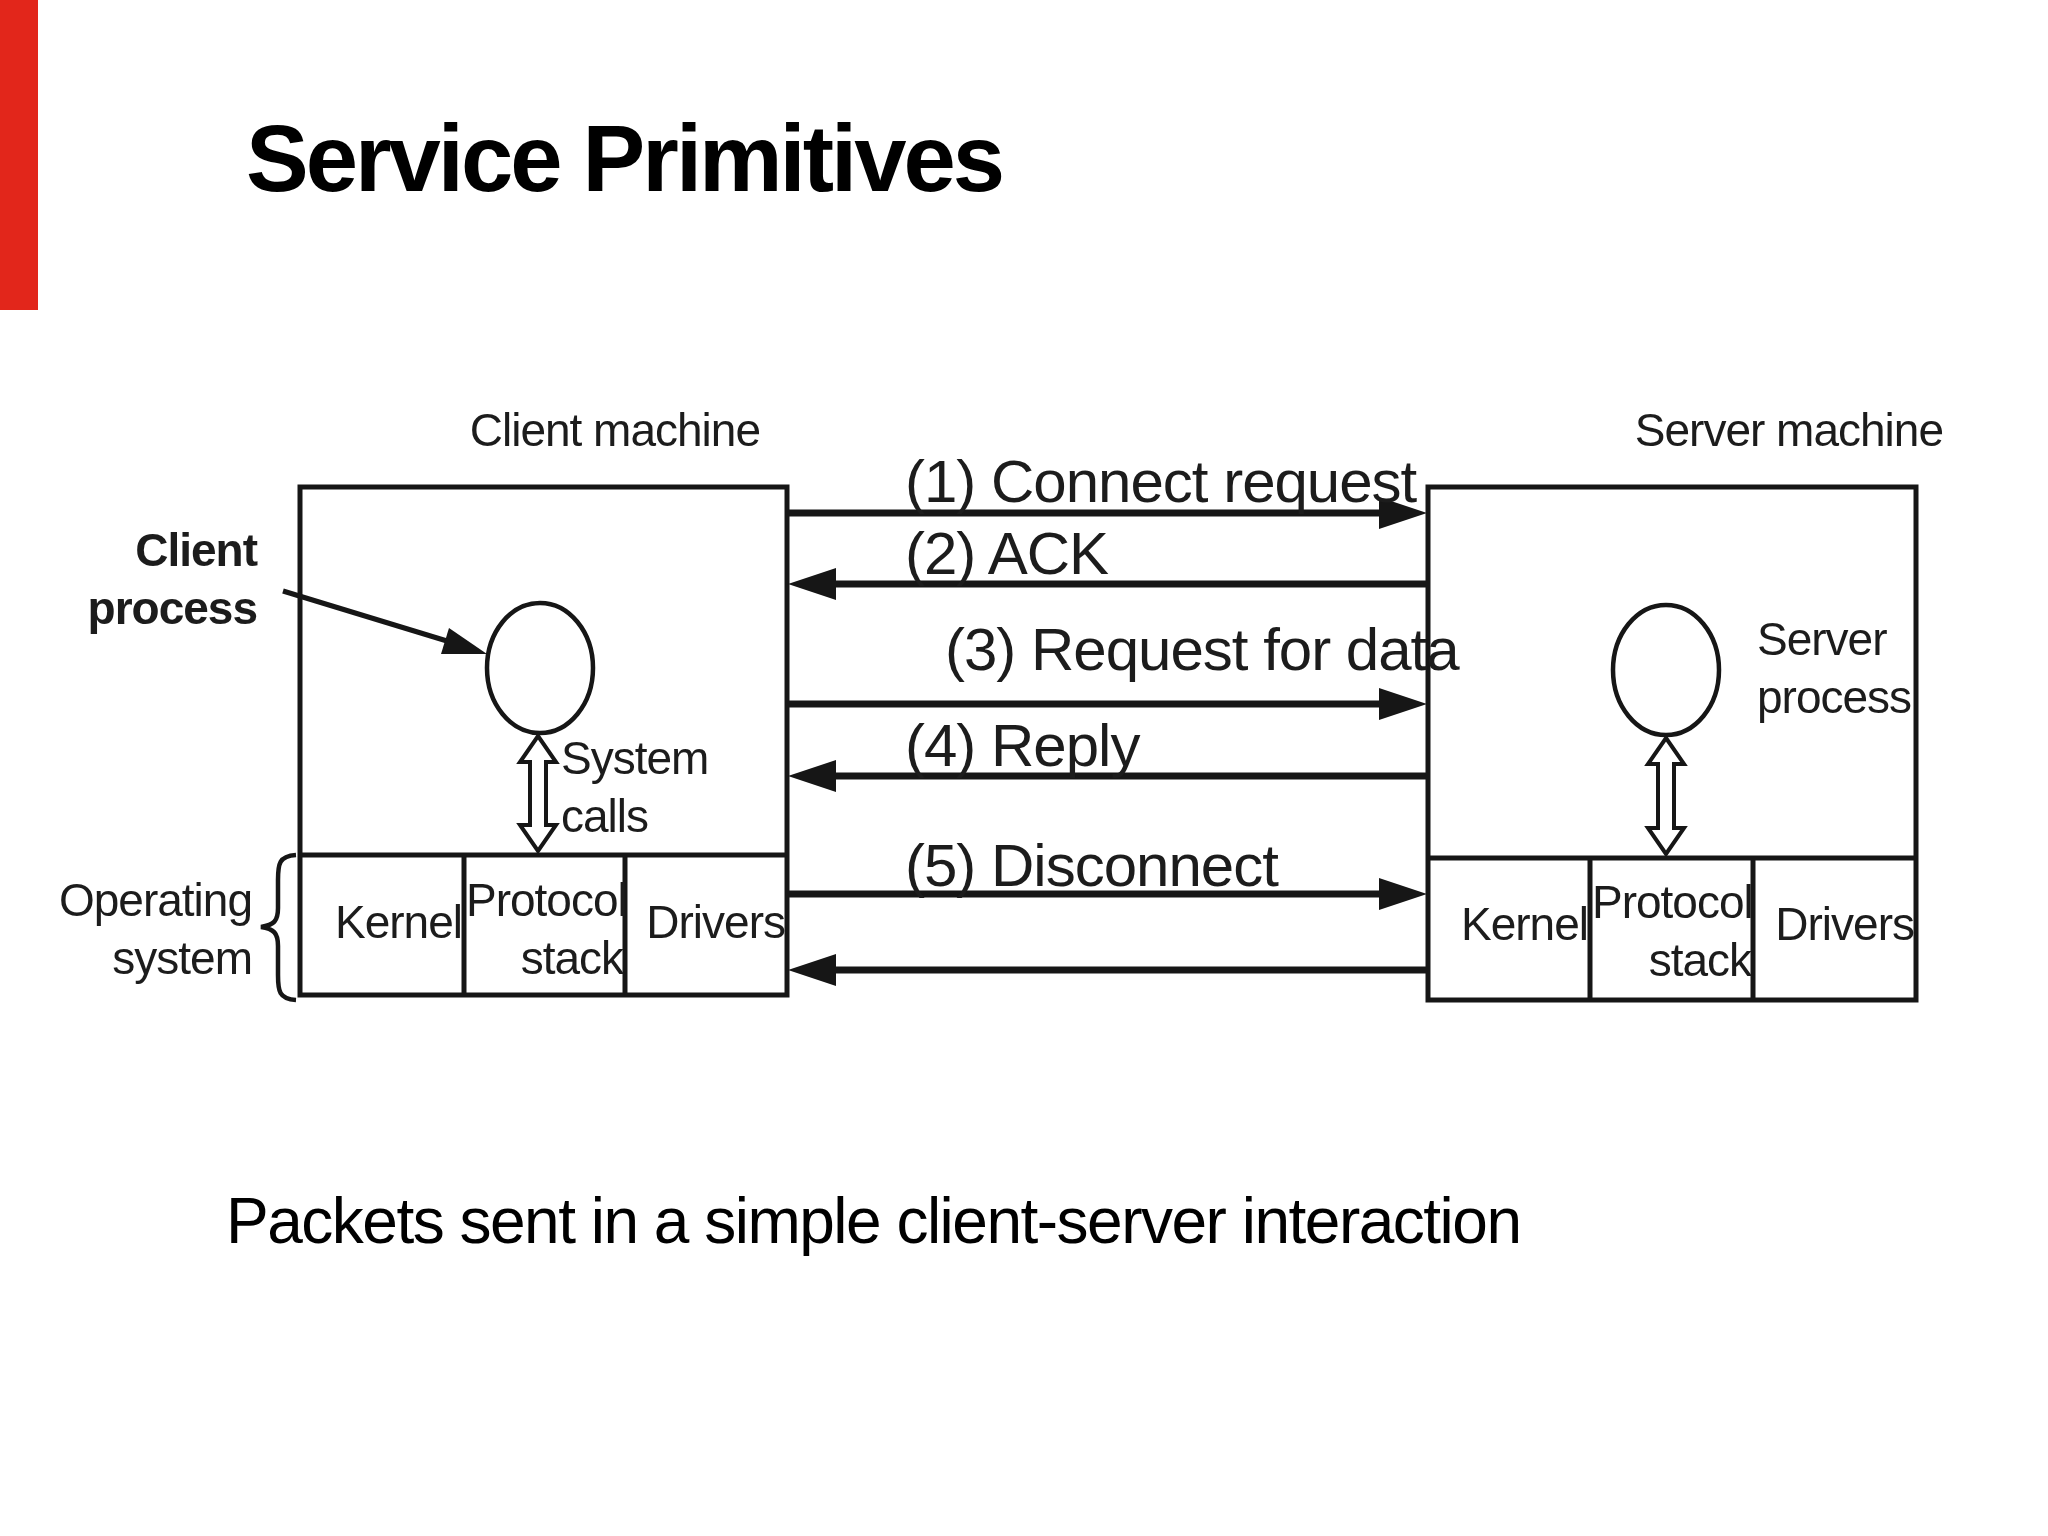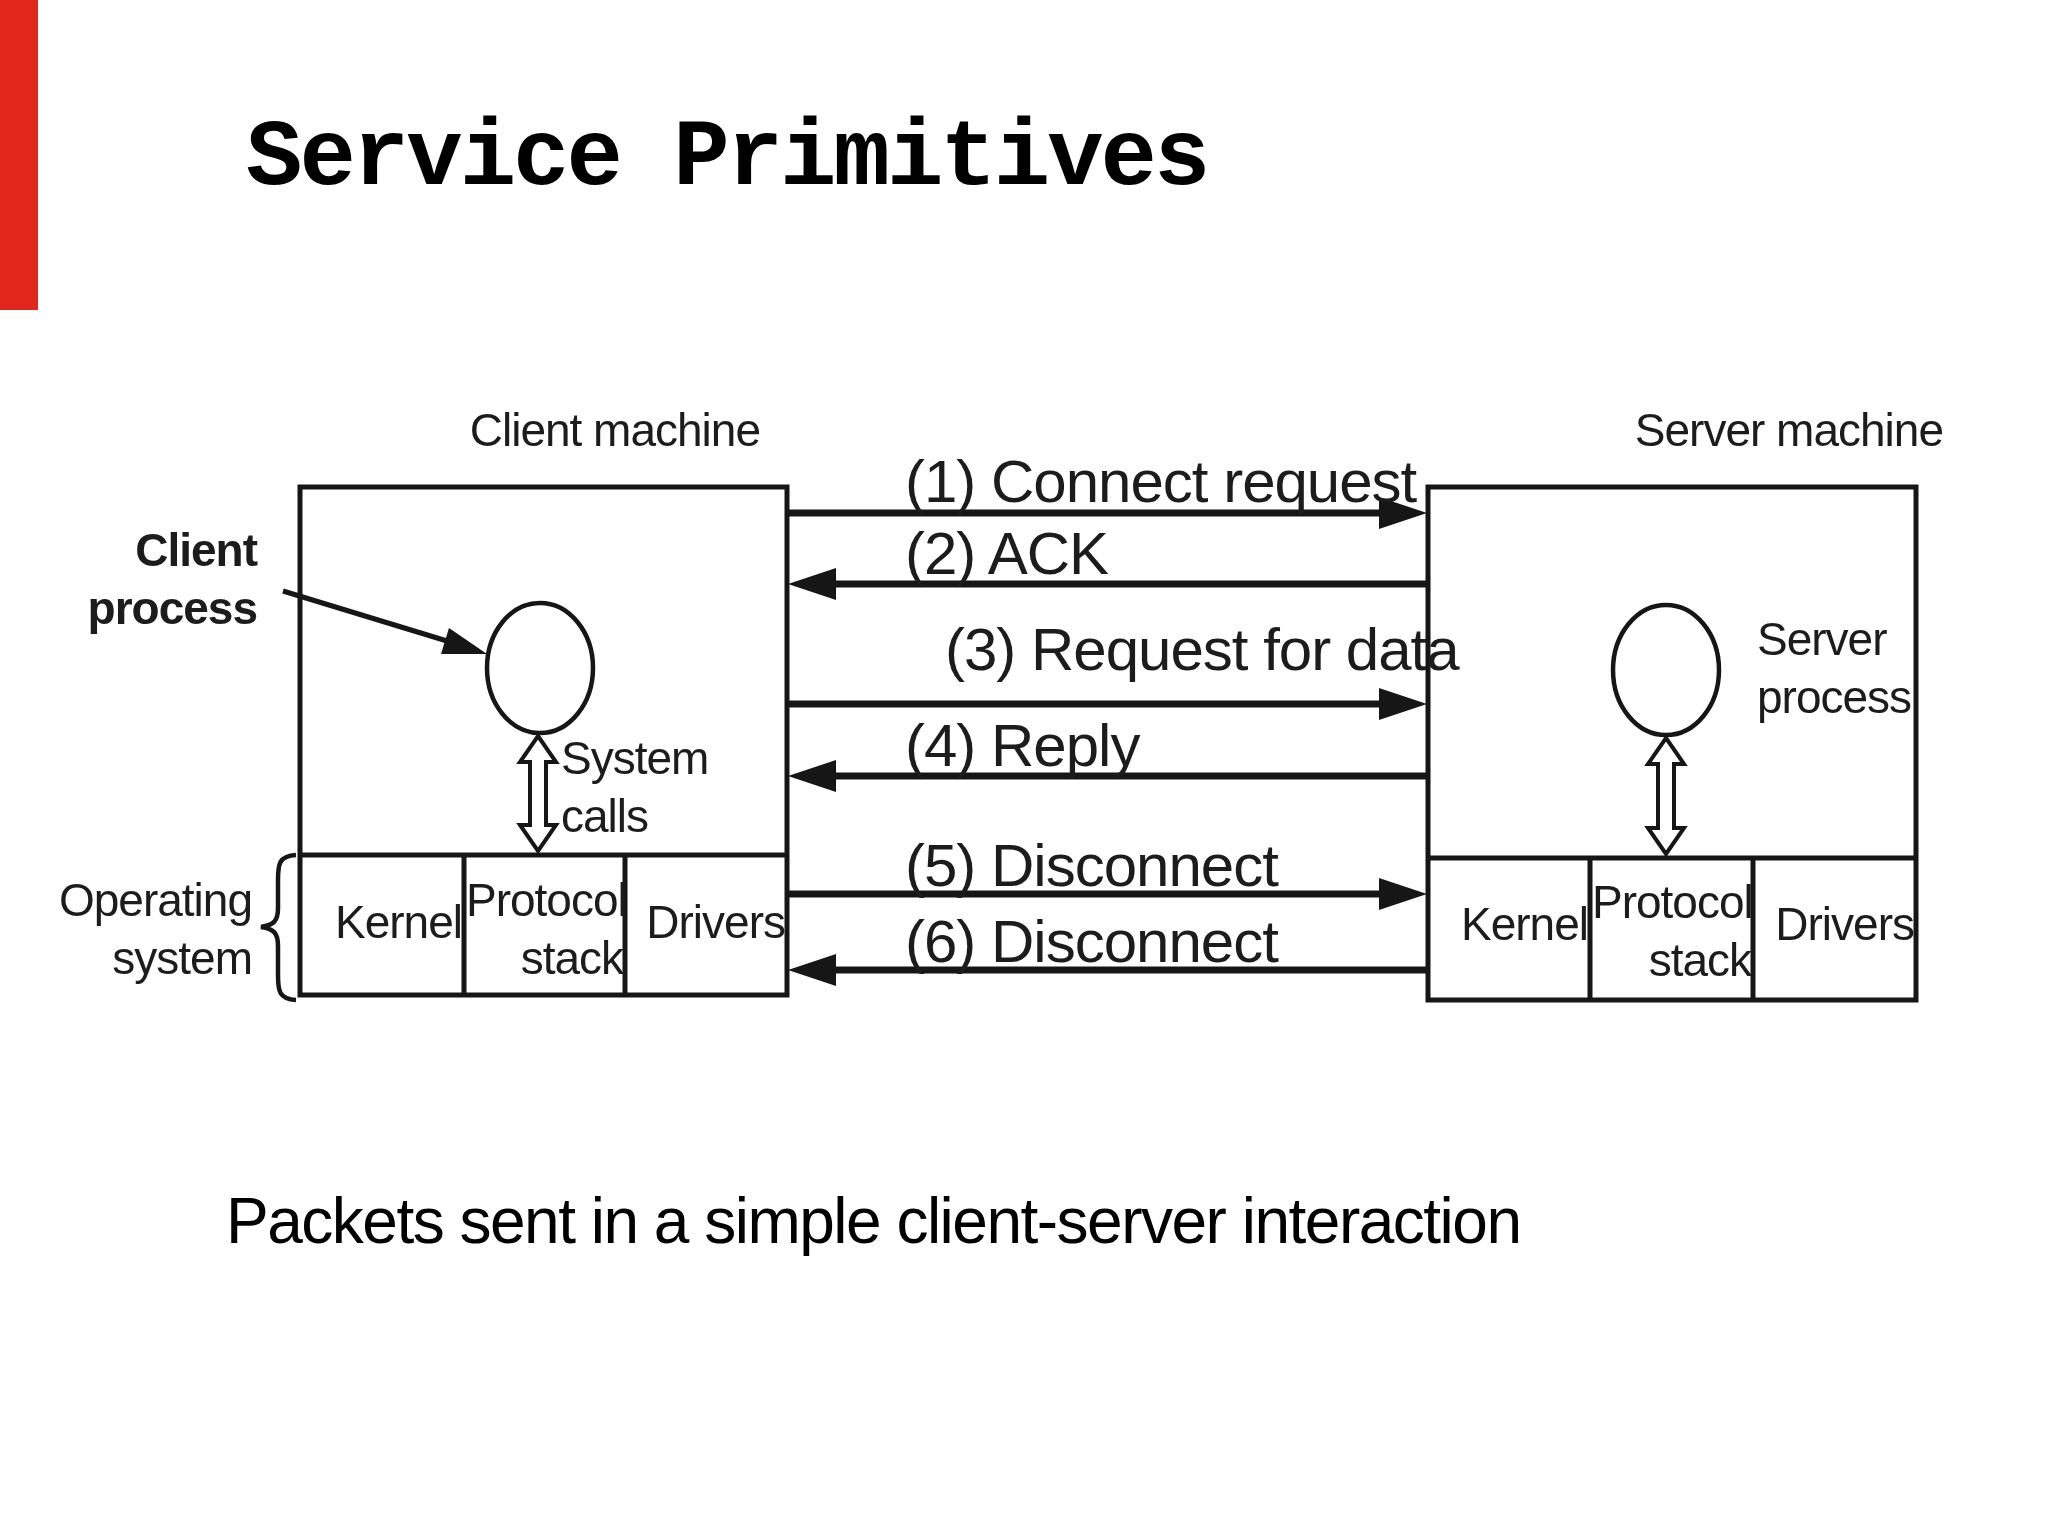--- a/index.html
+++ b/index.html
@@ -10,21 +10,21 @@
     overflow:hidden;
     font-family:"Liberation Sans",sans-serif;
     color:#1c1c1c;
   }
   .accent-bar{
     position:absolute;left:0;top:0;
     width:38px;height:310px;
   }
   .title{
     position:absolute;left:246px;top:112px;
-    font-family:Liberation Mono, monospace;
+    font-family:Liberation Sans, sans-serif;
     font-weight:bold;
     font-size:94px;line-height:1;
     letter-spacing:-3px;
     color:#000000;
     white-space:nowrap;
     margin:0;
   }
   .diagram-art{position:absolute;left:0;top:0;}
   .lbl{
     position:absolute;
@@ -152,19 +152,18 @@
     <div>Protocol</div>
     <div>stack</div>
   </div>
   <div class="lbl ctr" style="left:1755px;top:901px;width:159px;">Drivers</div>
 
   <div class="msg-label" style="top:452px;">(1) Connect request</div>
   <div class="msg-label" style="top:524px;">(2) ACK</div>
   <div class="msg-label" style="top:620px;margin-left:40px;">(3) Request for data</div>
   <div class="msg-label" style="top:716px;">(4) Reply</div>
   <div class="msg-label" style="top:836px;">(5) Disconnect</div>
-  <div class="msg-label" style="top:912px;">(6) Disconnect</div>
 
   <div class="caption">
     <div class="cap1">Packets sent in a simple client-server interaction</div>
   </div>
 
 </div>
 
 </body></html>

